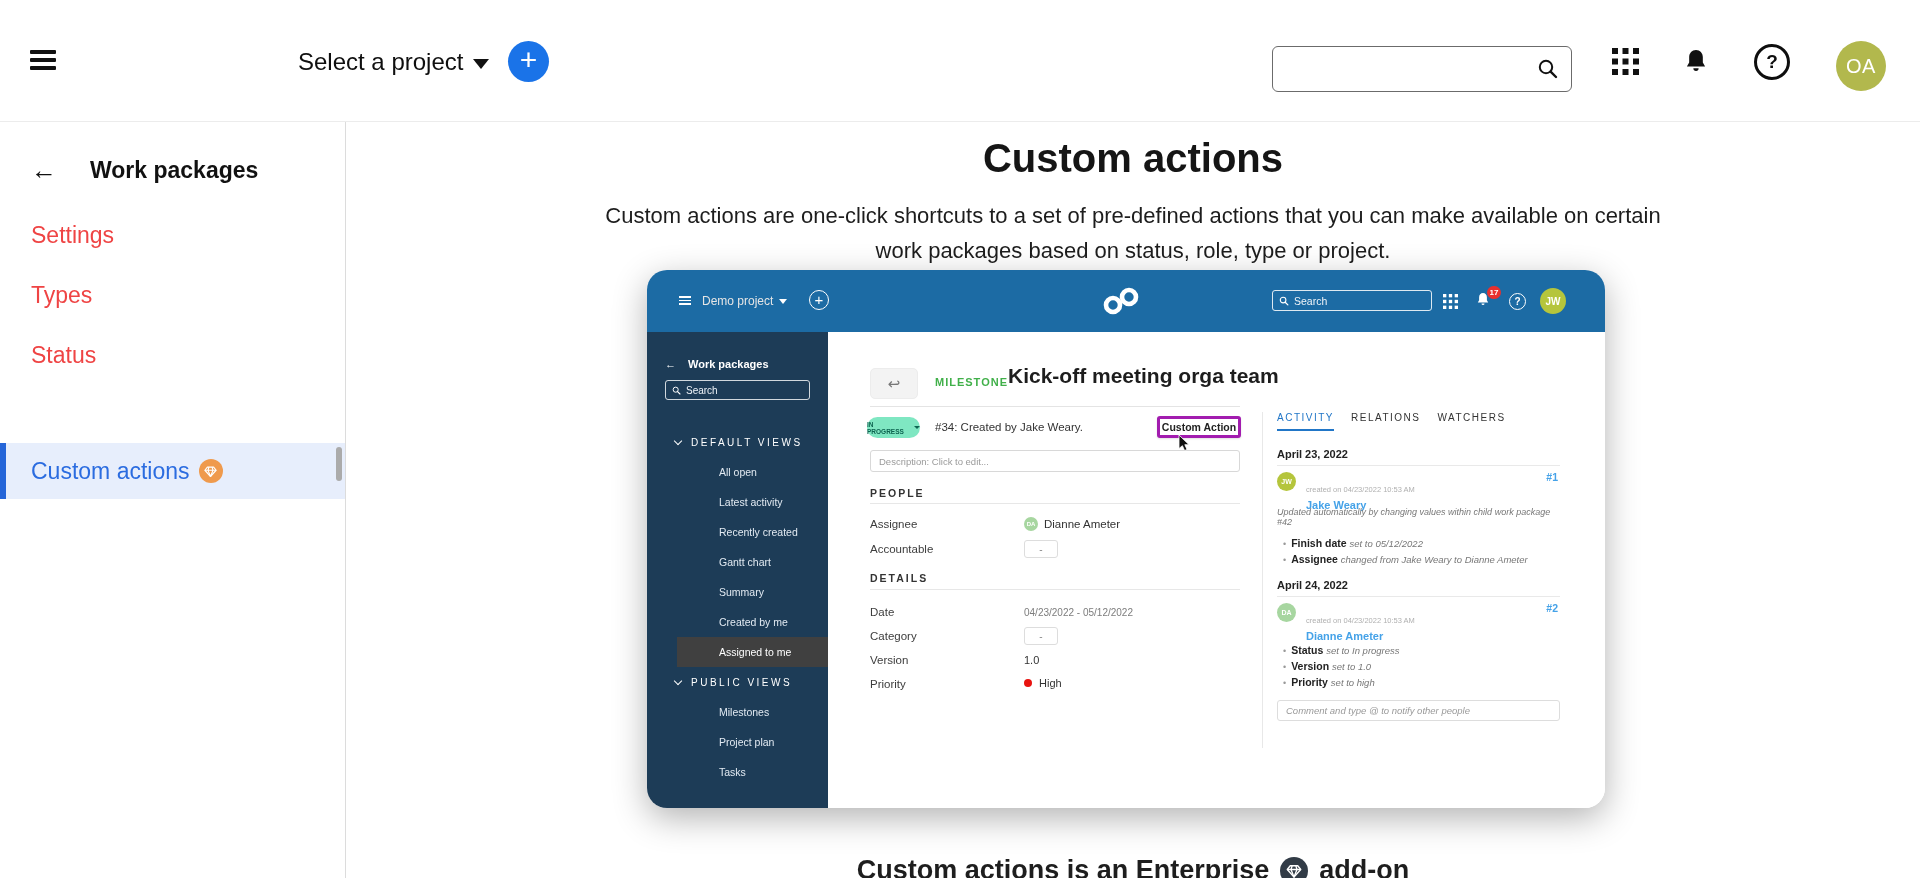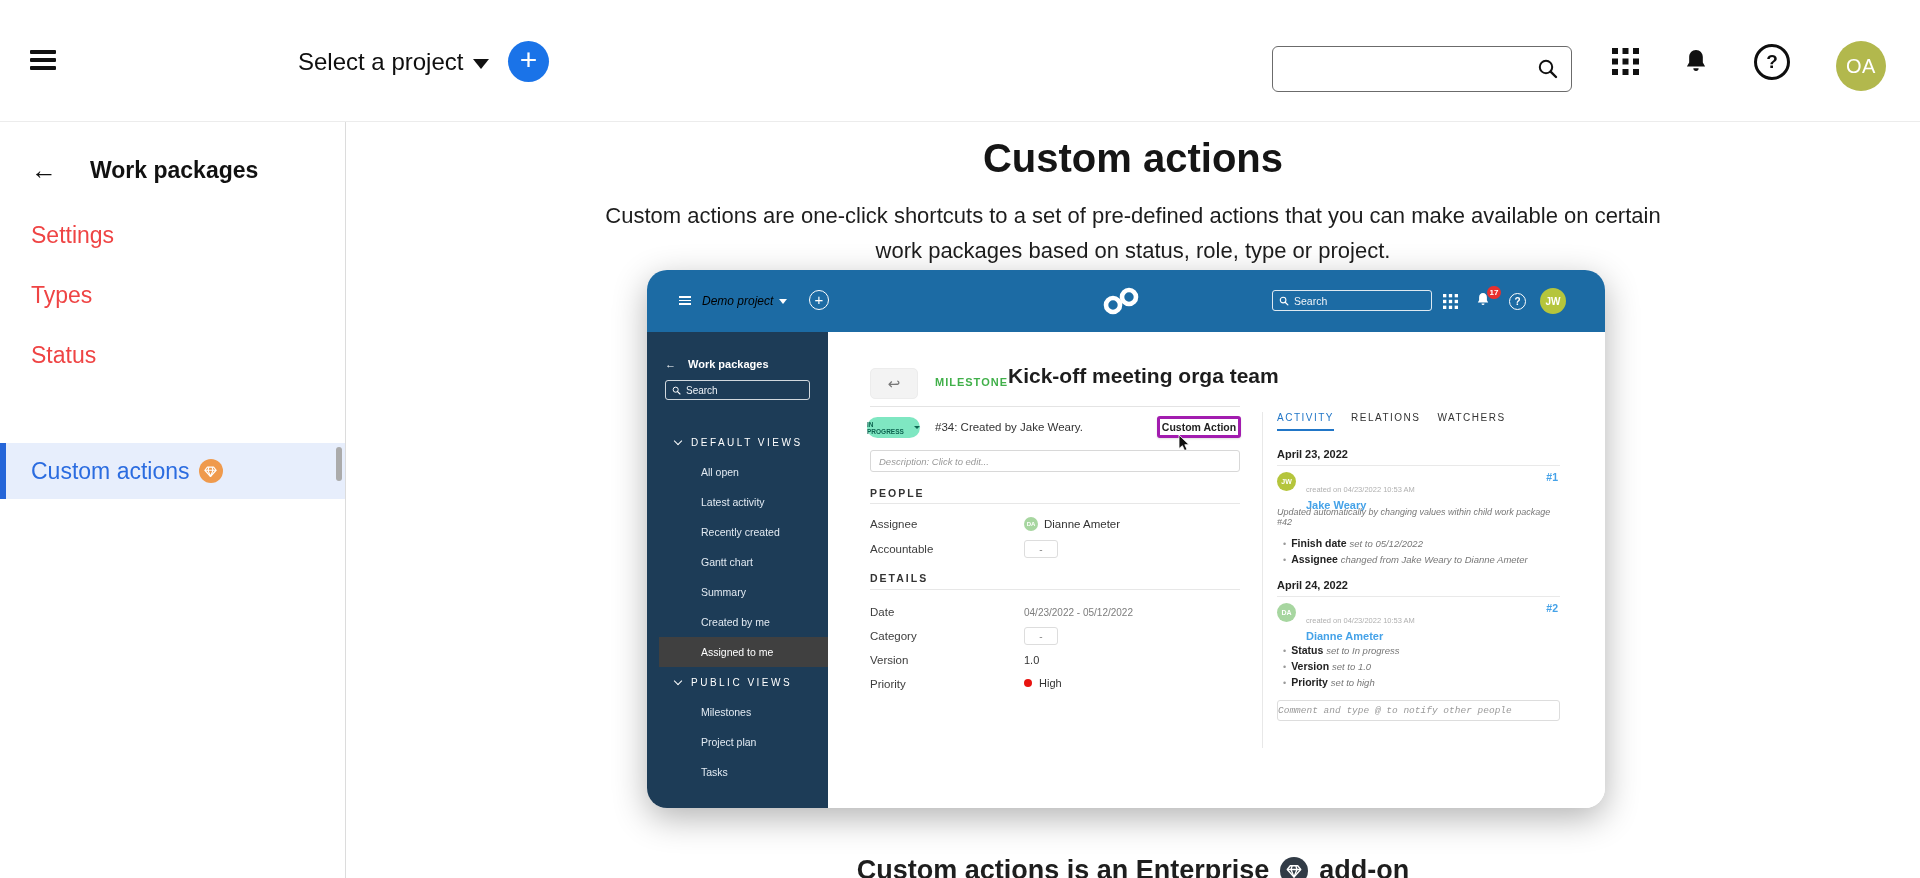--- a/index.html
+++ b/index.html
@@ -43,53 +43,53 @@
   
   .main { position:absolute; left:346px; top:122px; right:0; bottom:0; background:#fff; }
   .page-title { position:absolute; top:14px; left:0; width:100%; text-align:center; font-size:40px; font-weight:700; color:#151515; }
   .page-desc { position:absolute; top:77px; left:50%; transform:translateX(-50%); width:1075px; text-align:center; font-size:22px; line-height:1.58; color:#1d1d1d; }
 
   
   .demo-card { position:absolute; left:301px; top:148px; width:958px; height:538px; border-radius:20px; background:#fff; box-shadow:0 10px 34px rgba(0,0,0,.30); }
   .d-topbar { position:absolute; left:0; top:0; width:100%; height:62px; background:#1c6ba4; border-radius:20px 20px 0 0; }
   .d-burger { position:absolute; left:32px; top:26px; width:12px; height:10px; cursor:pointer; }
   .d-burger span { display:block; height:1.6px; background:#fff; margin-bottom:2px; }
-  .d-project { position:absolute; left:55px; top:24px; color:#000000; font-size:12px; display:flex; gap:6px; align-items:center; cursor:pointer;font-style:italic; }
+  .d-project { position:absolute; left:55px; top:24px; color:#e5e5e5; font-size:12px; display:flex; gap:6px; align-items:center; cursor:pointer; }
   .d-caret { width:0; height:0; border-left:4px solid transparent; border-right:4px solid transparent; border-top:5px solid #fff; }
   .d-plus { position:absolute; left:162px; top:20px; width:20px; height:20px; border:1.6px solid #fff; border-radius:50%; color:#fff; font-size:15px; display:flex; align-items:center; justify-content:center; cursor:pointer; padding-bottom:1px; }
   .d-logo { position:absolute; left:455px; top:16px; cursor:pointer; }
   .d-search { position:absolute; left:625px; top:20px; width:160px; height:21px; border:1px solid rgba(255,255,255,.85); border-radius:3px; display:flex; align-items:center; color:#fff; padding:0 6px; gap:5px; }
   .d-search .ph { font-size:10.5px; color:#f0f4f8; }
   .d-icon { position:absolute; top:24px; color:#fff; cursor:pointer; }
   .d-bell-wrap { position:absolute; left:828px; top:22px; width:22px; height:20px; cursor:pointer; }
   .d-badge { position:absolute; right:-4px; top:-6px; min-width:14px; height:13px; background:#e8302e; border-radius:7px; color:#fff; font-size:8px; font-weight:700; display:flex; align-items:center; justify-content:center; padding:0 2px; }
   .d-help { position:absolute; left:862px; top:23px; width:17px; height:17px; border:1.6px solid #fff; border-radius:50%; color:#fff; font-size:10px; font-weight:700; display:flex; align-items:center; justify-content:center; cursor:pointer; }
   .d-avatar { position:absolute; left:893px; top:18px; width:26px; height:26px; border-radius:50%; background:#b5c53c; color:#fff; font-size:10px; font-weight:700; display:flex; align-items:center; justify-content:center; cursor:pointer; }
 
   .d-sidebar { position:absolute; left:0; top:62px; width:181px; bottom:0; background:#1d3c57; border-radius:0 0 0 20px; color:#e6edf4; }
   .d-sb-head { position:absolute; left:18px; top:26px; display:flex; gap:12px; align-items:center; font-size:11px; font-weight:700; color:#fff; }
   .d-sb-search { position:absolute; left:18px; top:48px; width:145px; height:20px; border:1px solid rgba(255,255,255,.8); border-radius:3px; display:flex; align-items:center; gap:5px; padding:0 6px; }
   .d-sb-search .ph { font-size:10px; color:#eef3f8; }
   .d-sb-list { position:absolute; left:12px; top:95px; width:100%; }
   .d-sb-section { height:30px; display:flex; align-items:center; padding-left:16px; gap:10px; font-size:10px; letter-spacing:2.5px; color:#fff; cursor:pointer; }
-  .d-sb-item { height:30px; display:flex; align-items:center; padding-left:42px; font-size:10.5px; color:#e2eaf2; cursor:pointer; }
+  .d-sb-item { height:30px; display:flex; align-items:center; padding-left:42px; font-size:10.5px; color:#e2eaf2; cursor:pointer;margin-left:18px; }
   .d-sb-item.active { background:#404040; color:#fff; }
   .d-chev { width:6px; height:6px; border-right:1.5px solid #fff; border-bottom:1.5px solid #fff; transform:rotate(45deg); margin-top:-3px; }
 
   .d-main { position:absolute; left:181px; top:62px; right:0; bottom:0; background:#fff; border-radius:0 0 20px 0; }
   .d-back-btn { position:absolute; left:42px; top:36px; width:48px; height:31px; background:#f3f3f3; border:1px solid #ececec; border-radius:5px; color:#777; display:flex; align-items:center; justify-content:center; font-size:15px; cursor:pointer; }
   .d-type { position:absolute; left:107px; top:44px; font-size:11px; font-weight:700; letter-spacing:1px; color:#41b04a; }
   .d-wp-title { position:absolute; left:180px; top:32px; font-size:21px; font-weight:700; color:#1d1d1d; }
   .d-hr1 { position:absolute; left:42px; top:74px; width:370px; height:1px; background:#e4e4e4; }
   .d-status-pill { position:absolute; left:39px; top:85px; width:53px; height:21px; background:#7fe7c2; border-radius:11px; display:flex; align-items:center; justify-content:center; gap:3px; font-size:6.5px; font-weight:700; color:#0d6450; cursor:pointer; }
   .pill-caret { width:0; height:0; border-left:3px solid transparent; border-right:3px solid transparent; border-top:3.5px solid #0d6450; }
   .d-idline { position:absolute; left:107px; top:89px; font-size:11.5px; color:#333; }
   .d-ca-btn { position:absolute; left:329px; top:84px; width:84px; height:22px; background:#fff; border:3px solid #a21caf; border-radius:3px; box-shadow:0 1px 2px rgba(0,0,0,.12); font-size:10.5px; font-weight:700; color:#222; display:flex; align-items:center; justify-content:center; cursor:pointer; }
   .d-cursor { position:absolute; left:350px; top:102px; z-index:3; }
-  .d-desc-box { position:absolute; left:42px; top:118px; width:370px; height:22px; border:1px solid #d8d8d8; border-radius:3px; display:flex; align-items:center; padding-left:8px; font-size:9.5px; font-style:italic; color:#9a9a9a; cursor:text; }
+  .d-desc-box { position:absolute; left:42px; top:118px; width:370px; height:22px; border:1px solid #d8d8d8; border-radius:3px; display:flex; align-items:center; padding-left:8px; font-size:9.5px; color:#9a9a9a; cursor:text; }
   .d-sec-head { position:absolute; left:42px; font-size:10.5px; font-weight:700; letter-spacing:2px; color:#333; }
   .d-sec-hr { position:absolute; left:42px; width:370px; height:1px; background:#e7e7e7; }
   .d-field-label { position:absolute; left:42px; font-size:11.5px; color:#3d3d3d; }
   .d-mini-avatar { position:absolute; left:196px; width:14px; height:14px; border-radius:50%; background:#a7d6a0; color:#fff; font-size:6px; font-weight:700; display:flex; align-items:center; justify-content:center; }
   .d-field-value { position:absolute; left:216px; font-size:11.5px; color:#333; }
   .d-dash-btn { position:absolute; left:196px; width:34px; height:18px; border:1px solid #ddd; border-radius:3px; color:#8a8a8a; font-size:10px; display:flex; align-items:center; justify-content:center; cursor:pointer; }
   .d-date-value { position:absolute; left:196px; font-size:10px; color:#7d7d7d; }
   .d-plain-value { position:absolute; left:196px; font-size:11px; color:#333; }
   .d-prio { position:absolute; left:196px; display:flex; align-items:center; gap:7px; font-size:11px; color:#333; }
   .d-prio-dot { width:8px; height:8px; border-radius:50%; background:#e81410; }
@@ -103,21 +103,21 @@
   .a-hr { height:1px; background:#e9e9e9; }
   .a-avatar { position:absolute; left:0; width:19px; height:19px; border-radius:50%; color:#fff; font-size:7px; font-weight:700; display:flex; align-items:center; justify-content:center; }
   .a-name { position:absolute; left:29px; font-size:11px; font-weight:700; color:#45a2e8; cursor:pointer;margin-top:28px; }
   .a-ref { position:absolute; right:2px; font-size:10.5px; font-weight:700; color:#45a2e8; cursor:pointer; }
   .a-meta { position:absolute; left:29px; font-size:7.5px; color:#b0b0b0; }
   .a-note { position:absolute; left:0; font-size:9px; font-style:italic; color:#777; width:100%; }
   .a-bullet { position:absolute; left:6px; font-size:10.5px; color:#222;margin-top:8px; }
   .a-bullet b { font-weight:700; }
   .a-bullet .chg { font-size:9.5px; font-style:italic; color:#777; font-weight:400; }
   .a-dot { color:#999; margin-right:5px; font-size:9px; }
-  .a-comment { position:absolute; left:0; top:288px; width:100%; height:21px; border:1px solid #ddd; border-radius:3px; display:flex; align-items:center; font-size:9.5px; font-style:italic; color:#9a9a9a; cursor:text;font-family:Liberation Mono, monospace; }
+  .a-comment { position:absolute; left:0; top:288px; width:100%; height:21px; border:1px solid #ddd; border-radius:3px; display:flex; align-items:center; padding-left:8px; font-size:9.5px; font-style:italic; color:#9a9a9a; cursor:text; }
 
   
   .footer-line { position:absolute; left:0; top:733px; width:100%; display:flex; align-items:center; justify-content:center; gap:11px; font-size:27px; font-weight:700; color:#1e1e1e; }
   .footer-gem { width:28px; height:28px; border-radius:50%; background:#313b46; display:flex; align-items:center; justify-content:center; }
 </style>
 </head>
 <body>
 
 <div class="app">
 

